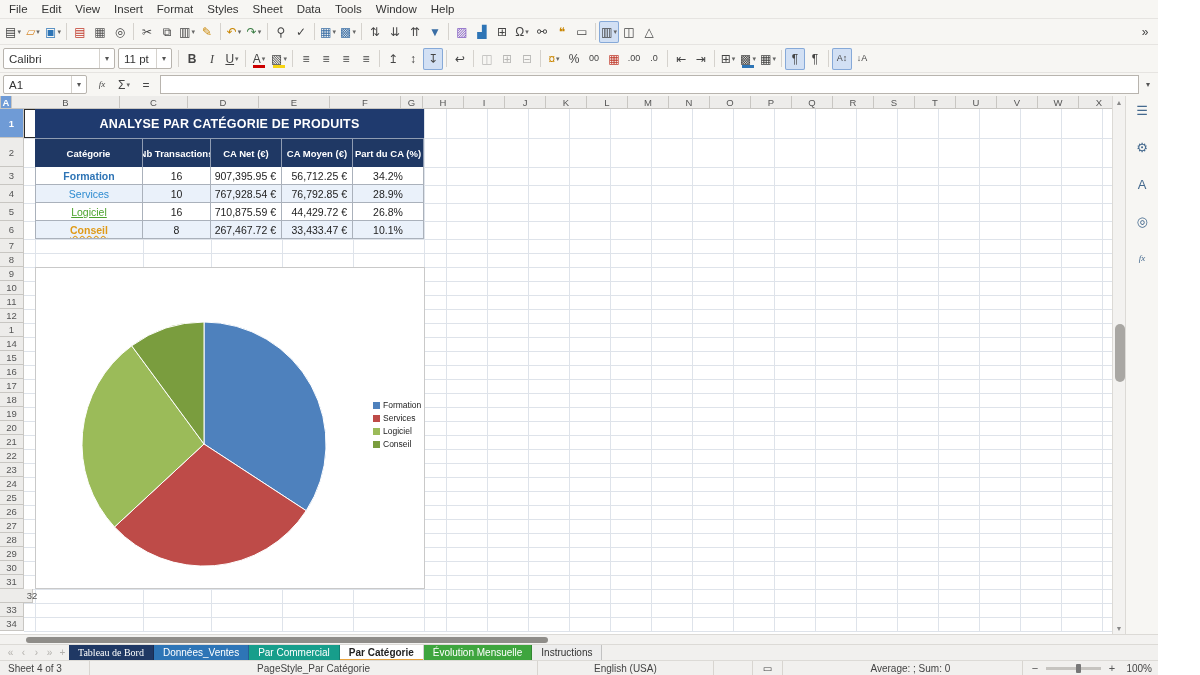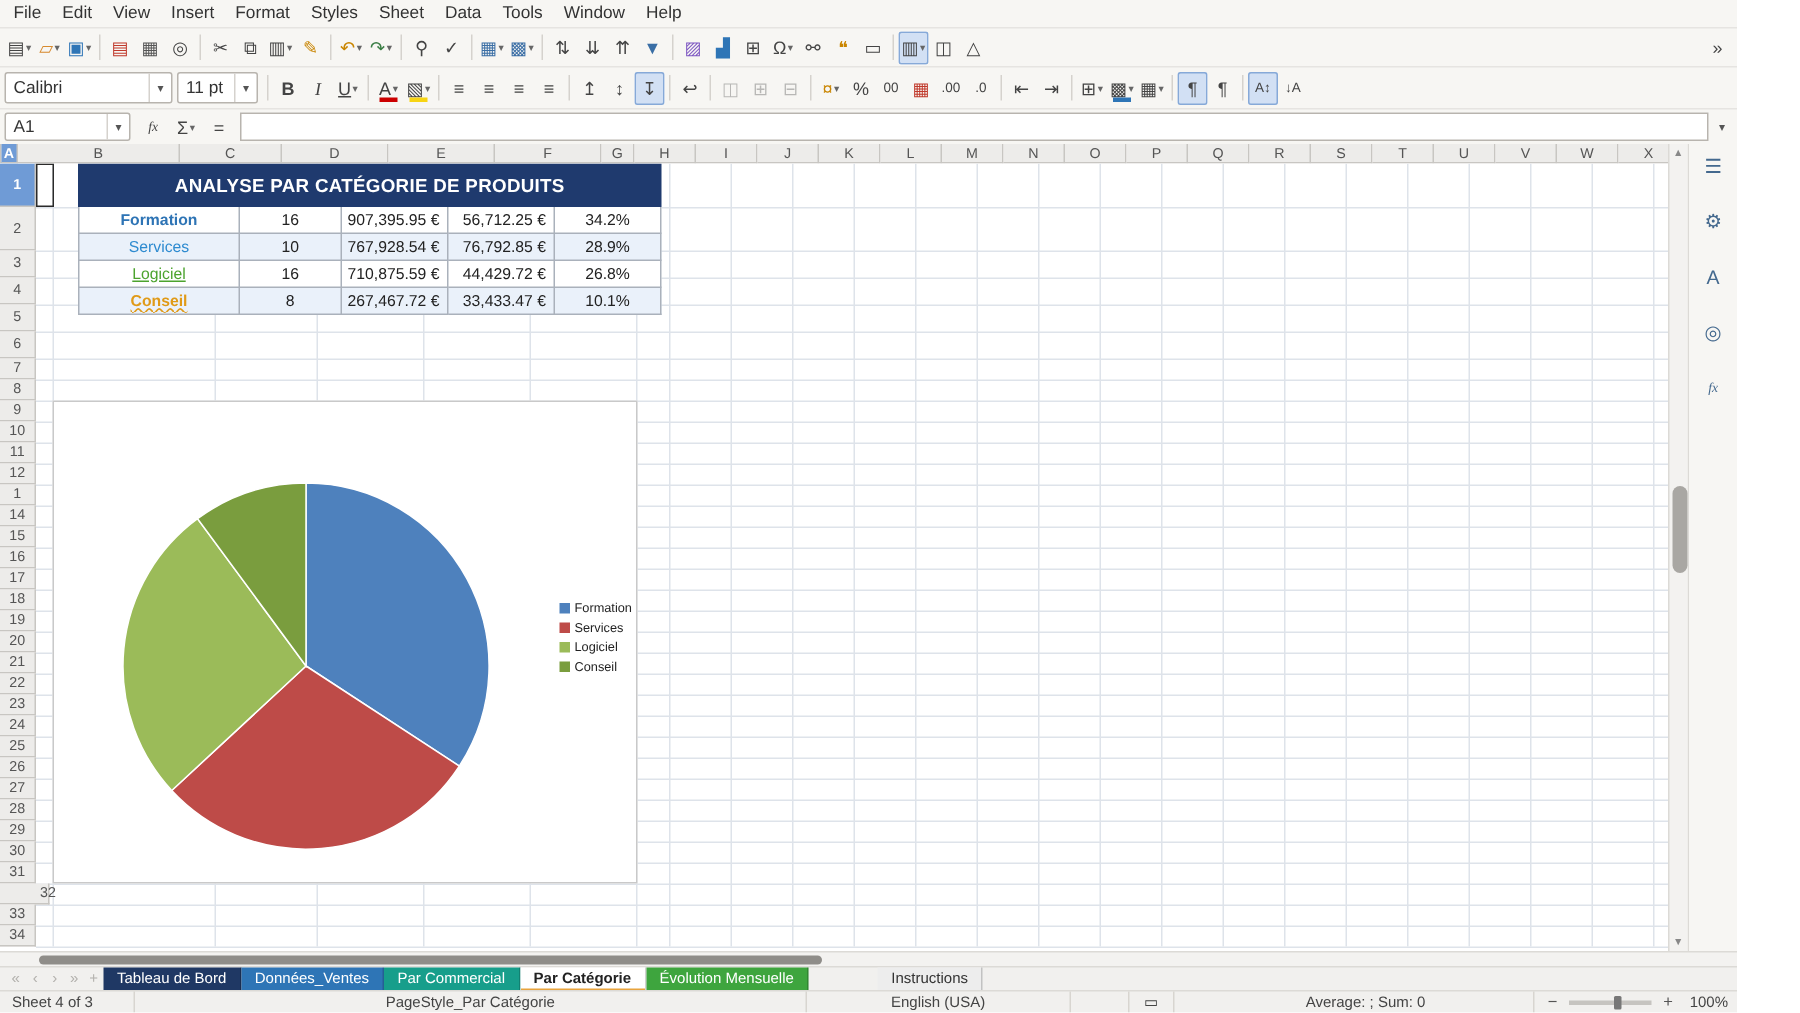--- a/index.html
+++ b/index.html
@@ -334,22 +334,29 @@
             <div class="rowhdr" style="height: 14px;">28</div>
             <div class="rowhdr" style="height: 14px;">29</div>
             <div class="rowhdr" style="height: 14px;">30</div>
             <div class="rowhdr" style="height: 14px;">31</div>
             <div class="rowhdr" style="height: 14px; padding-left: 32px;">32</div>
             <div class="rowhdr" style="height: 14px;">33</div>
             <div class="rowhdr" style="height: 14px;">34</div>
           </div>
         <div class="sel-a1"></div>
 
-        <div class="xtable" style="left: 52px; width: 389px;">
+        <div class="xtable" style="left: 35px; width: 389px;">
           <div class="ttitle" style="background: rgb(31, 58, 110);">ANALYSE PAR CATÉGORIE DE PRODUITS</div>
+          <div class="trow thead" style="background: rgb(31, 56, 100);">
+              <div class="tcell" style="width: 108px;">Catégorie</div>
+              <div class="tcell" style="width: 68px;">Nb Transactions</div>
+              <div class="tcell" style="width: 71px;">CA Net (€)</div>
+              <div class="tcell" style="width: 71px;">CA Moyen (€)</div>
+              <div class="tcell" style="width: 71px;">Part du CA (%)</div>
+            </div>
           <div>
               <div class="trow tdata" style="background: rgb(255, 255, 255);">
                 <div class="tcell al-c" style="width: 108px; color: rgb(46, 116, 181); font-weight: bold;">Formation</div>
                 <div class="tcell al-c" style="width: 68px;">16</div>
                 <div class="tcell al-r" style="width: 71px;">907,395.95 €</div>
                 <div class="tcell al-r" style="width: 71px;">56,712.25 €</div>
                 <div class="tcell al-c" style="width: 71px;">34.2%</div>
               </div>
               <div class="trow tdata" style="background: rgb(234, 241, 250);">
                 <div class="tcell al-c" style="width: 108px; color: rgb(46, 139, 208);">Services</div>
@@ -490,26 +497,26 @@
   <div class="hscroll">
     <div class="hthumb"></div>
   </div>
 
   <div class="tabs-row">
       <span class="tabnav">«</span>
       <span class="tabnav">‹</span>
       <span class="tabnav">›</span>
       <span class="tabnav">»</span>
       <span class="tabnav">+</span>
-      <span class="sheettab" style="background: rgb(31, 56, 100); color: rgb(255, 255, 255);">Tableau de Bord</span>
+      <span class="sheettab" style="background: rgb(31, 56, 100); color: rgb(255, 255, 255); font-family: Liberation Serif, serif;">Tableau de Bord</span>
       <span class="sheettab" style="background: rgb(46, 117, 182); color: rgb(255, 255, 255);">Données_Ventes</span>
       <span class="sheettab" style="background: rgb(23, 158, 139); color: rgb(255, 255, 255);">Par Commercial</span>
       <span class="sheettab active" style="background: rgb(255, 255, 255); color: rgb(34, 34, 34); box-shadow: rgb(232, 163, 61) 0px -2px 0px inset;">Par Catégorie</span>
       <span class="sheettab" style="background: rgb(62, 165, 62); color: rgb(255, 255, 255);">Évolution Mensuelle</span>
-      <span class="sheettab" style="background: rgb(237, 237, 237); color: rgb(51, 51, 51); margin-left: 46px;">Instructions</span>
+      <span class="sheettab" style="background: rgb(237, 237, 237); color: rgb(51, 51, 51);">Instructions</span>
     </div>
 
   <div class="statusbar">
     <div class="sseg" style="width:92px">Sheet 4 of 3</div>
     <div class="sseg" style="width:460px;justify-content:center">PageStyle_Par Catégorie</div>
     <div class="sseg" style="width:180px;justify-content:center">English (USA)</div>
     <div class="sseg" style="width:40px"></div>
     <div class="sseg" style="width:30px;justify-content:center">▭</div>
     <div class="sseg" style="flex:1;border-right:none"></div>
     <div class="sseg" style="width:230px;justify-content:center">Average: ; Sum: 0</div>

